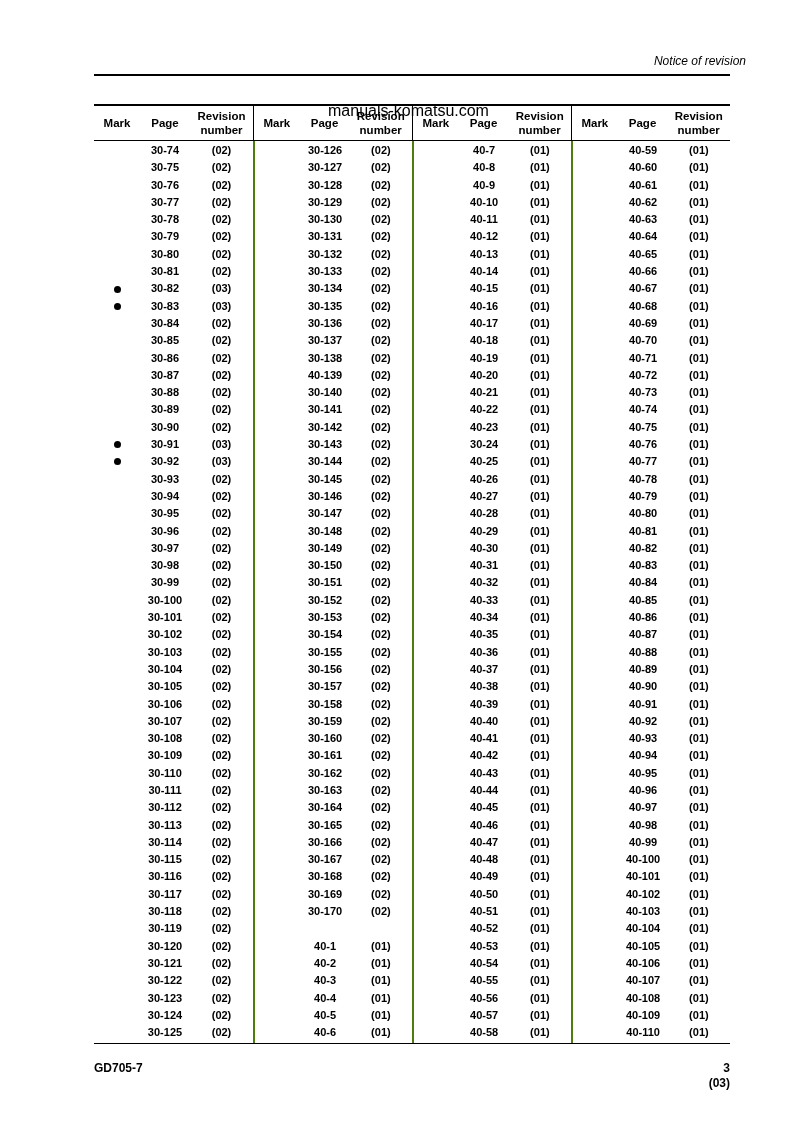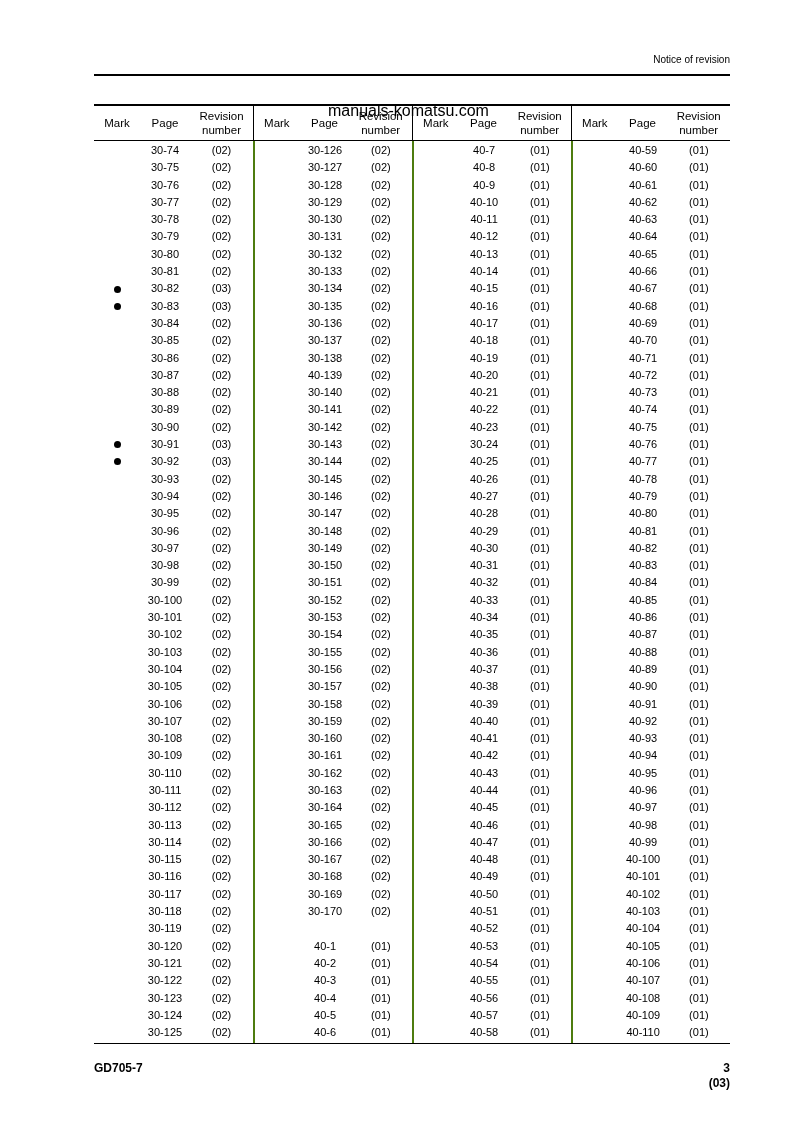--- a/index.html
+++ b/index.html
@@ -1,19 +1,19 @@
 <!DOCTYPE html>
 <html><head>
 <meta charset="utf-8">
 <style>
   html, body { margin:0; padding:0; background:#fff; }
   body { width:794px; height:1123px; position:relative; font-family:"Liberation Sans", sans-serif; color:#000; overflow:hidden; }
-  .page-header { position:absolute; top:54px; right:64px; font-size:10px; }
+  .page-header { position:absolute; top:54px; right:48px; font-size:12px;font-style:italic; }
   .header-rule { position:absolute; top:74px; left:94px; width:636px; height:2px; background:#000; }
-  .rev-table { position:absolute; top:104px; left:94px; width:636px; border-top:2px solid #000; border-bottom:1.5px solid #000; }
+  .rev-table { position:absolute; top:104px; left:94px; width:636px; border-top:2px solid #000; border-bottom:1.5px solid #000;font-weight:bold; }
   .head-row { display:flex; height:34px; border-bottom:1px solid #000; }
   .group { width:159px; display:flex; box-sizing:border-box; }
   .group + .group { border-left:1px solid #000; }
   .hcell { font-size:11.5px; line-height:14px; text-align:center; display:flex; align-items:center; justify-content:center; }
   .c-mark { width:46px; }
   .c-page { width:50px; }
   .c-rev { width:63px; }
   .body-cols { display:flex; }
   .col { width:159px; box-sizing:border-box; padding-top:1px; padding-bottom:2px; }
   .col + .col { border-left:2px solid #4d7c0f; }

